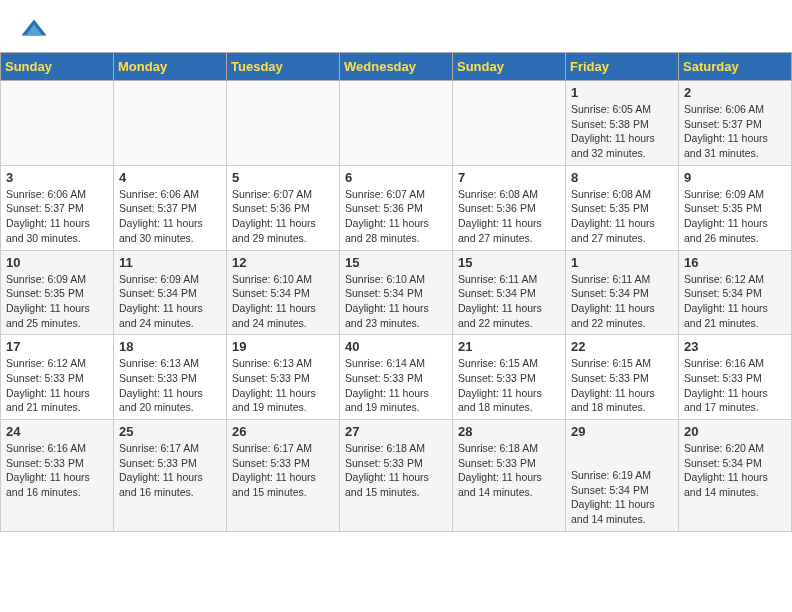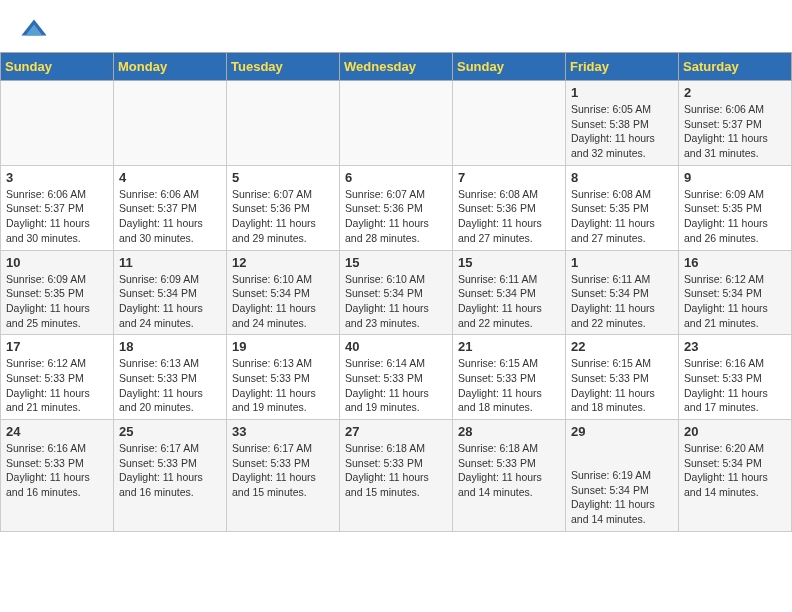--- a/index.html
+++ b/index.html
@@ -287,21 +287,21 @@
 Sunset: 5:33 PM
 Daylight: 11 hours and 16 minutes.</div>
         </td>
         <td>
           <span class="day-number">25</span>
           <div class="cell-text" style="white-space: pre-line;">Sunrise: 6:17 AM
 Sunset: 5:33 PM
 Daylight: 11 hours and 16 minutes.</div>
         </td>
         <td>
-          <span class="day-number">33</span>
+          <span class="day-number">26</span>
           <div class="cell-text" style="white-space: pre-line;">Sunrise: 6:17 AM
 Sunset: 5:33 PM
 Daylight: 11 hours and 15 minutes.</div>
         </td>
         <td>
           <span class="day-number">27</span>
           <div class="cell-text" style="white-space: pre-line;">Sunrise: 6:18 AM
 Sunset: 5:33 PM
 Daylight: 11 hours and 15 minutes.</div>
         </td>

